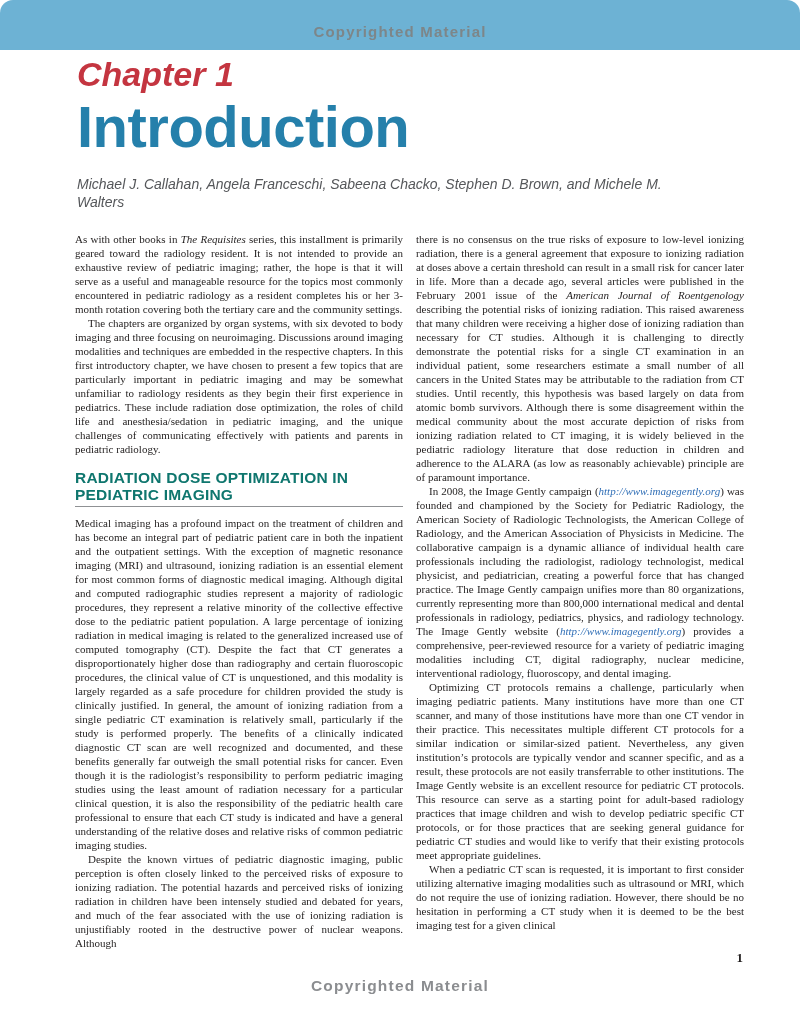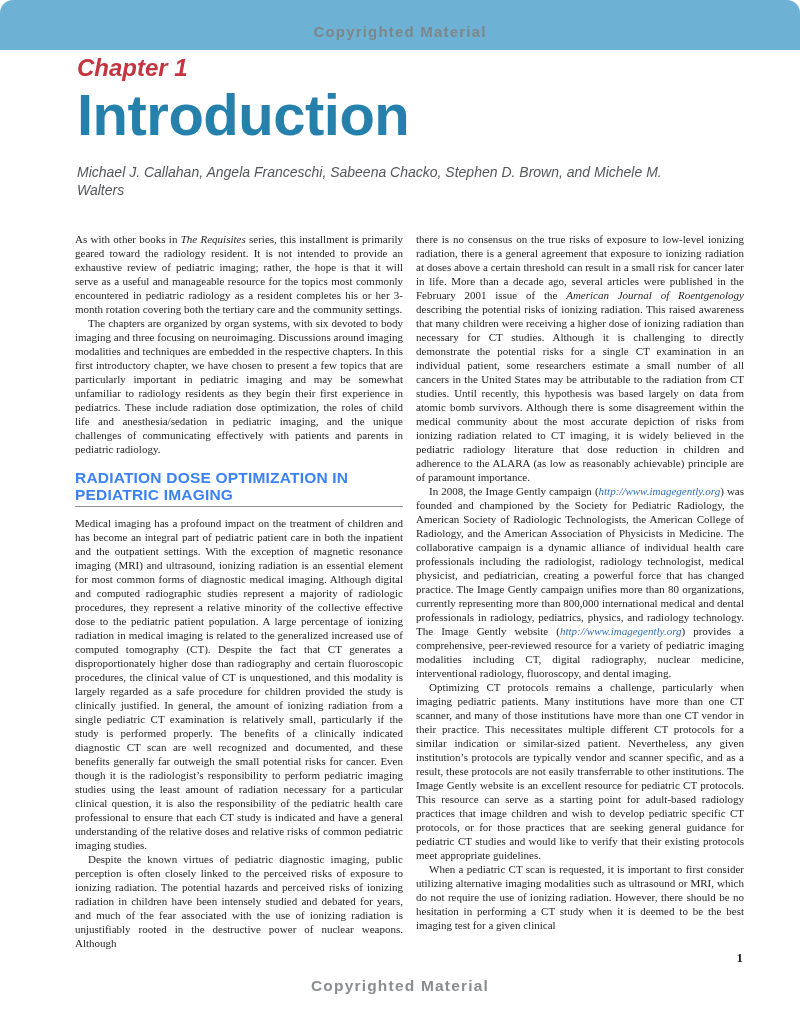--- a/index.html
+++ b/index.html
@@ -11,21 +11,21 @@
     position:absolute;top:0;left:0;width:800px;height:50px;
     background:#6db2d4;display:flex;justify-content:center;align-items:center;
   }
   .banner span{
     padding-top:12px;font-family:"Liberation Sans",sans-serif;font-weight:bold;
     font-size:15px;color:#7d8689;letter-spacing:1.2px;
   }
   .chapter-head{position:absolute;top:54px;left:77px;width:640px;}
   .chapter-label{
     font-family:"Liberation Sans",sans-serif;font-style:italic;font-weight:bold;
-    font-size:24px;line-height:1.2;color:#c43540;
+    font-size:34px;line-height:1.2;color:#c43540;
   }
   .title{
     margin:2px 0 0 0;font-family:"Liberation Sans",sans-serif;font-weight:bold;
     font-size:58px;line-height:1.05;color:#2580ab;letter-spacing:-0.5px;
   }
   .authors{
     margin-top:17px;max-width:600px;font-family:"Liberation Sans",sans-serif;
     font-style:italic;font-size:14px;line-height:1.32;color:#55575a;
   }
   .columns{
@@ -34,21 +34,21 @@
   }
   .col{width:328px;}
   .para{
     margin:0;font-size:11px;line-height:14px;text-align:justify;color:#211e1e;
   }
   .para.indent{text-indent:13px;}
   .para em{font-style:italic;}
   .link{color:#2f6eb6;text-decoration:none;cursor:pointer;font-style:italic;}
   .section-heading{
     margin:13px 0 2px 0;font-family:"Liberation Sans",sans-serif;font-weight:bold;
-    font-size:15.5px;line-height:1.12;color:#3b82f6;letter-spacing:0.2px;
+    font-size:15.5px;line-height:1.12;color:#0f766e;letter-spacing:0.2px;
   }
   .heading-rule{border:none;border-top:1px solid #8f9194;margin:2px 0 9px 0;height:0;}
   .page-number{
     position:absolute;top:950px;right:57px;font-weight:bold;font-size:13px;color:#211e1e;
   }
   .bottom-copyright{
     position:absolute;top:977px;left:0;width:800px;text-align:center;
   }
   .bottom-copyright span{
     font-family:"Liberation Sans",sans-serif;font-weight:bold;font-size:15.5px;

